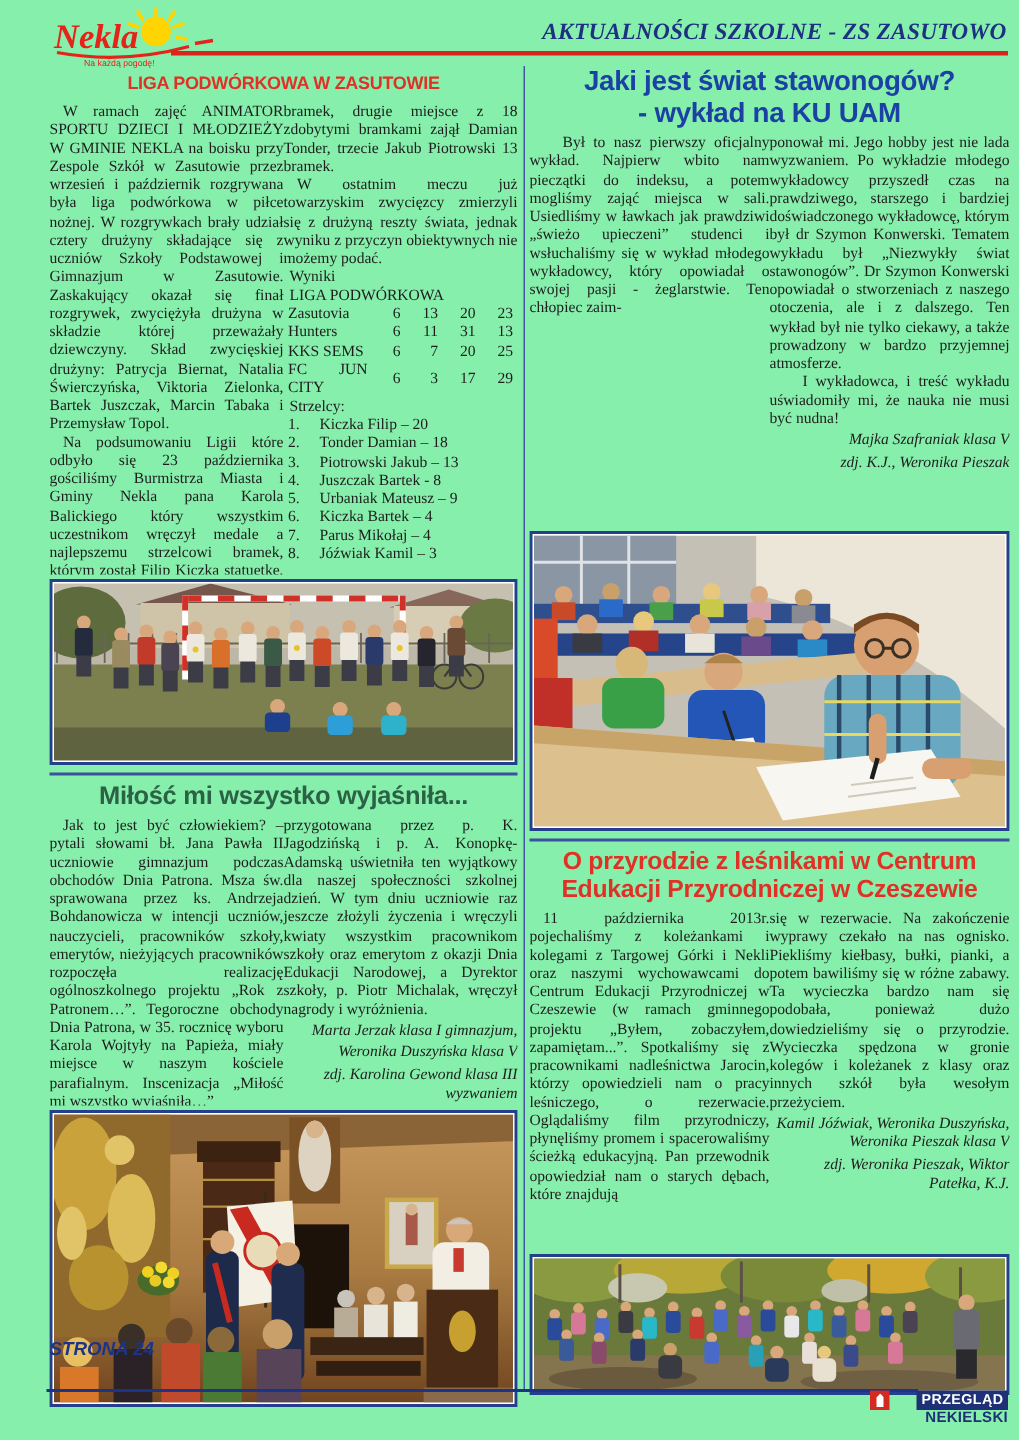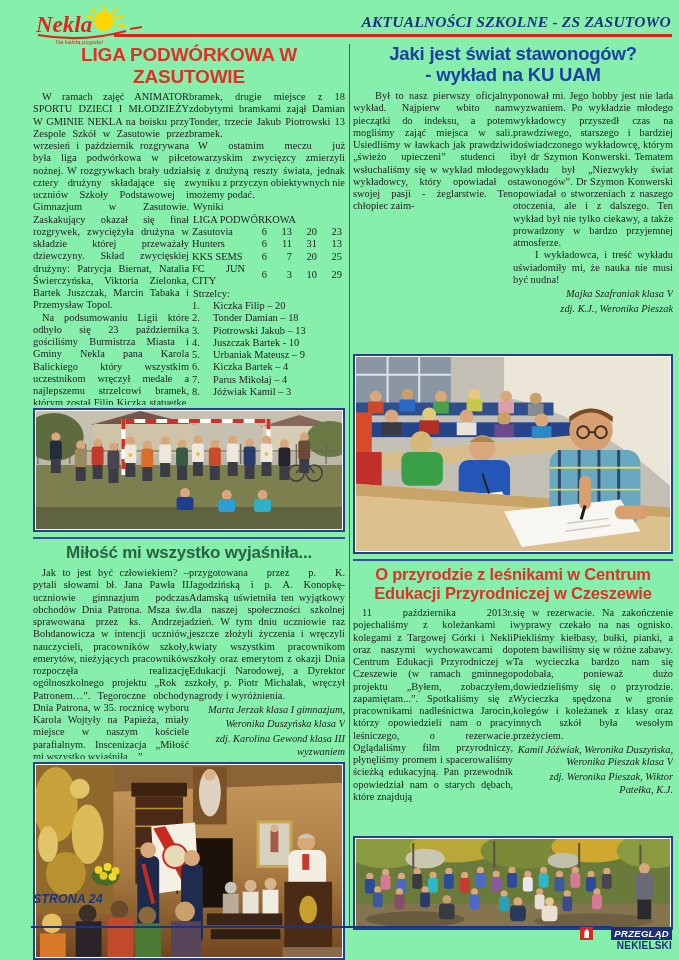--- a/index.html
+++ b/index.html
@@ -17,21 +17,21 @@
     font-size:15.5px; color:#1e3082; letter-spacing:.2px;
   }
   .red-rule { position:absolute; left:114px; right:7px; top:34px; height:3px; background:#d9251d; }
   
   .content { position:absolute; left:33px; right:6px; top:42px; bottom:32px; display:flex; }
   .col-left  { width:312px; flex:none; }
   .vdivider  { width:1px; flex:none; background:#4456a0; margin:2px 3px 0 4px; }
   .col-right { flex:1; min-width:0; }
   
   h2 { font-family:"Liberation Sans", sans-serif; text-align:center; letter-spacing:-.2px; }
-  .t-red   { color:#e03127; font-size:19px; line-height:22px; margin:2px 0 3px; }
+  .t-red   { color:#e03127; font-size:12px; line-height:22px; margin:2px 0 3px; }
   .t-blue  { color:#1c41a4; font-size:18.5px; line-height:21px; margin:1px 0 5px; }
   .t-green { color:#2b6245; font-size:17px;  line-height:20px; margin:4px 0 4px; }
   .t-red2  { color:#e03127; font-size:16.5px; line-height:19px; margin:4px 0 4px; }
   
   .twocol { display:flex; gap:0; overflow:hidden; }
   .tcol { flex:1; min-width:0; font-size:10.4px; line-height:12.25px; text-align:justify; }
   .tcol p { text-indent:9px; }
   .tcol p.noind { text-indent:0; }
   .tcol p.bigind { text-indent:22px; }
   .h-liga   { height:314px; }
@@ -57,21 +57,21 @@
   .hr-blue { height:2px; background:#3c50a0; margin:5px 0 0; }
   
   .foot-rule { position:absolute; left:31px; width:581px; top:926px; height:2px; background:#1b3488; }
   .foot-page {
     position:absolute; left:33px; top:892px;
     font-family:"Liberation Sans", sans-serif; font-weight:bold; font-style:italic;
     font-size:12.5px; color:#1b3488;
   }
   .foot-brand { position:absolute; right:7px; top:927px; text-align:right;
     font-family:"Liberation Sans", sans-serif; }
-  .brand-row { display:flex; align-items:center; justify-content:flex-end; gap:18px;font-style:italic; }
+  .brand-row { display:flex; align-items:center; justify-content:flex-end; gap:18px; }
   .brand-icon { width:13px; height:13px; background:#d42a22; position:relative; }
   .brand-icon::after { content:""; position:absolute; left:4px; top:2px; width:5px; height:9px;
     background:#ffffff; clip-path:polygon(50% 0,100% 30%,100% 100%,0 100%,0 30%); }
   .brand-top { background:#1e3177; color:#fff; font-weight:bold; font-size:9.5px;
     padding:1px 3px; letter-spacing:.3px; }
   .brand-bottom { color:#1e3177; font-weight:bold; font-size:10px; letter-spacing:.2px; margin-top:0; }
 </style>
 </head>
 <body>
 
@@ -133,41 +133,41 @@
               <td class="nm">KKS SEMS</td>
               <td class="n">6</td>
               <td class="n">7</td>
               <td class="n">20</td>
               <td class="n">25</td>
             </tr>
             <tr>
               <td class="nm">FC JUN CITY</td>
               <td class="n">6</td>
               <td class="n">3</td>
-              <td class="n">10</td>
+              <td class="n">17</td>
               <td class="n">29</td>
             </tr>
           </tbody>
             </table>
           <div class="lbl">Strzelcy:</div>
           <div class="scorer">
               <span class="sn">1.</span>
               <span>Kiczka Filip – 20</span>
             </div>
           <div class="scorer">
               <span class="sn">2.</span>
               <span>Tonder Damian – 18</span>
             </div>
           <div class="scorer">
               <span class="sn">3.</span>
               <span>Piotrowski Jakub – 13</span>
             </div>
           <div class="scorer">
               <span class="sn">4.</span>
-              <span>Juszczak Bartek - 10</span>
+              <span>Juszczak Bartek - 8</span>
             </div>
           <div class="scorer">
               <span class="sn">5.</span>
               <span>Urbaniak Mateusz – 9</span>
             </div>
           <div class="scorer">
               <span class="sn">6.</span>
               <span>Kiczka Bartek – 4</span>
             </div>
           <div class="scorer">

